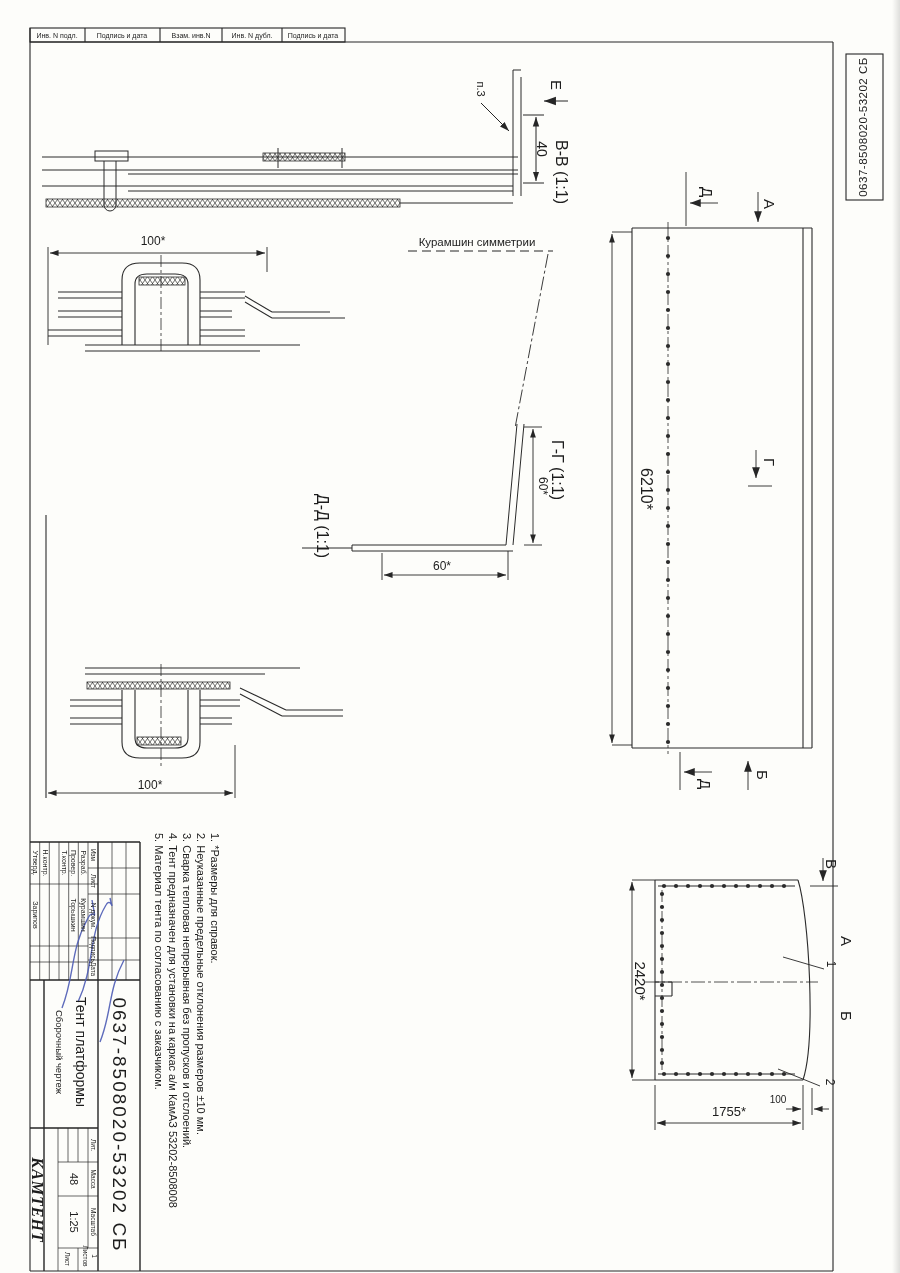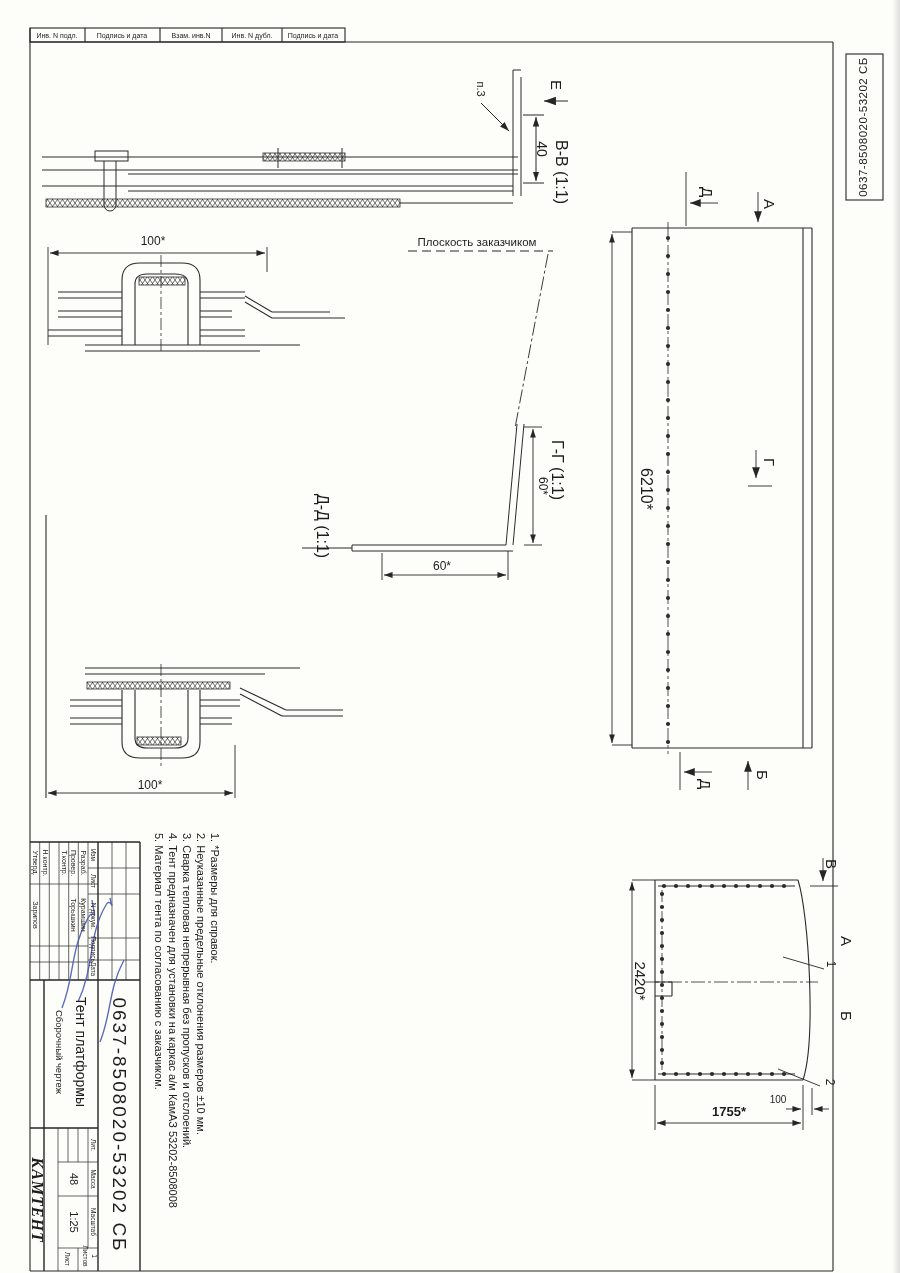--- a/index.html
+++ b/index.html
@@ -235,42 +235,42 @@
   <div class="t" style="left:57px;top:35px;font-size:7px;">Инв. N подл.</div>
   <div class="t" style="left:122px;top:35px;font-size:7px;">Подпись и дата</div>
   <div class="t" style="left:191px;top:35px;font-size:7px;">Взам. инв.N</div>
   <div class="t" style="left:252px;top:35px;font-size:7px;">Инв. N дубл.</div>
   <div class="t" style="left:313px;top:35px;font-size:7px;">Подпись и дата</div>
   <div class="t rr" style="left:864px;top:127px;font-size:11.5px;letter-spacing:.5px;">0637-8508020-53202 СБ</div>
 
   <div class="t r" style="left:561px;top:172px;font-size:16px;">В-В (1:1)</div>
   <div class="t r" style="left:557px;top:470px;font-size:16px;">Г-Г (1:1)</div>
   <div class="t r" style="left:322px;top:526px;font-size:16px;">Д-Д (1:1)</div>
-  <div class="t" style="left:477px;top:243px;font-size:11.5px;">Плоскость заказчиком</div>
+  <div class="t" style="left:477px;top:243px;font-size:11.5px;">Курамшин симметрии</div>
   <div class="t r" style="left:480px;top:89px;font-size:11px;">п.3</div>
   <div class="t r" style="left:556px;top:85px;font-size:15px;">Е</div>
   <div class="t r" style="left:707px;top:192px;font-size:15px;">Д</div>
   <div class="t r" style="left:769px;top:204px;font-size:15px;">А</div>
   <div class="t r" style="left:769px;top:462px;font-size:15px;">Г</div>
   <div class="t r" style="left:705px;top:784px;font-size:15px;">Д</div>
   <div class="t r" style="left:762px;top:775px;font-size:15px;">Б</div>
   <div class="t r" style="left:831px;top:864px;font-size:15px;">В</div>
   <div class="t r" style="left:846px;top:941px;font-size:15px;">А</div>
   <div class="t r" style="left:846px;top:1016px;font-size:15px;">Б</div>
   <div class="t r" style="left:831px;top:964px;font-size:12px;">1</div>
   <div class="t r" style="left:830px;top:1082px;font-size:12px;">2</div>
 
   <div class="t r" style="left:542px;top:149px;font-size:14px;">40</div>
   <div class="t r" style="left:543px;top:486px;font-size:12px;">60*</div>
   <div class="t" style="left:442px;top:566px;font-size:12px;">60*</div>
   <div class="t" style="left:153px;top:241px;font-size:12px;">100*</div>
   <div class="t" style="left:150px;top:785px;font-size:12px;">100*</div>
   <div class="t r" style="left:646px;top:489px;font-size:16px;">6210*</div>
   <div class="t r" style="left:640px;top:981px;font-size:15px;">2420*</div>
-  <div class="t" style="left:729px;top:1111px;font-size:13px;font-weight:bold;">1755*</div>
+  <div class="t" style="left:729px;top:1111px;font-size:13px;">1755*</div>
   <div class="t" style="left:778px;top:1100px;font-size:10px;">100</div>
 
   <div class="t r lines" style="left:187px;top:1048px;width:430px;font-size:11px;line-height:14px;">
     <div>1. *Размеры для справок.</div>
     <div>2. Неуказанные предельные отклонения размеров ±10 мм.</div>
     <div>3. Сварка тепловая непрерывная без пропусков и отслоений.</div>
     <div>4. Тент предназначен для установки на каркас а/м КамАЗ 53202-8508008</div>
     <div>5. Материал тента по согласованию с заказчиком.</div>
   </div>
 

